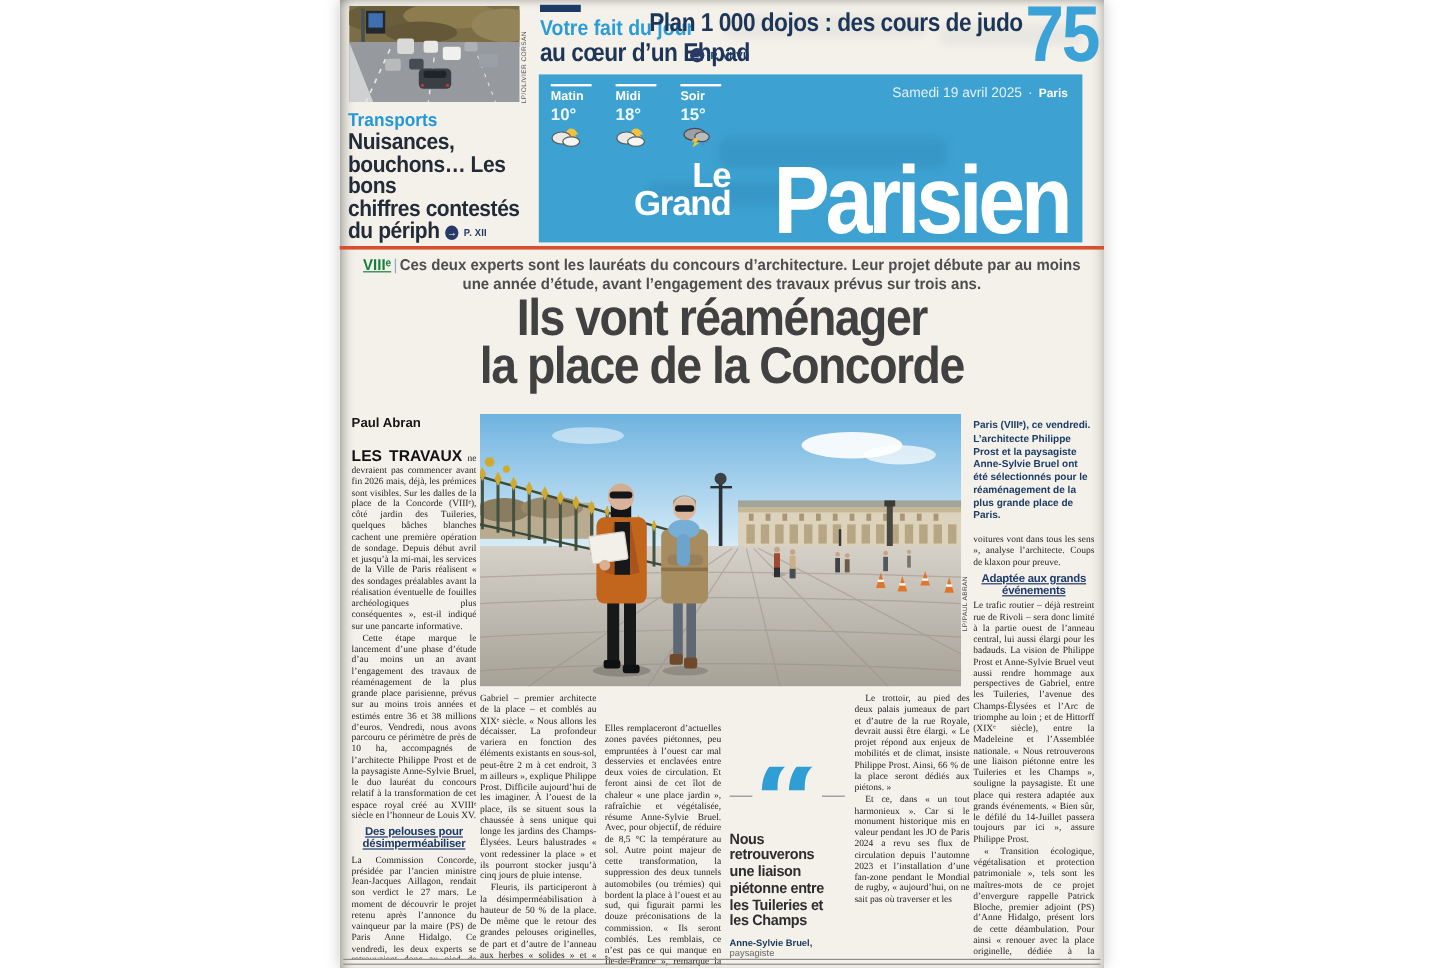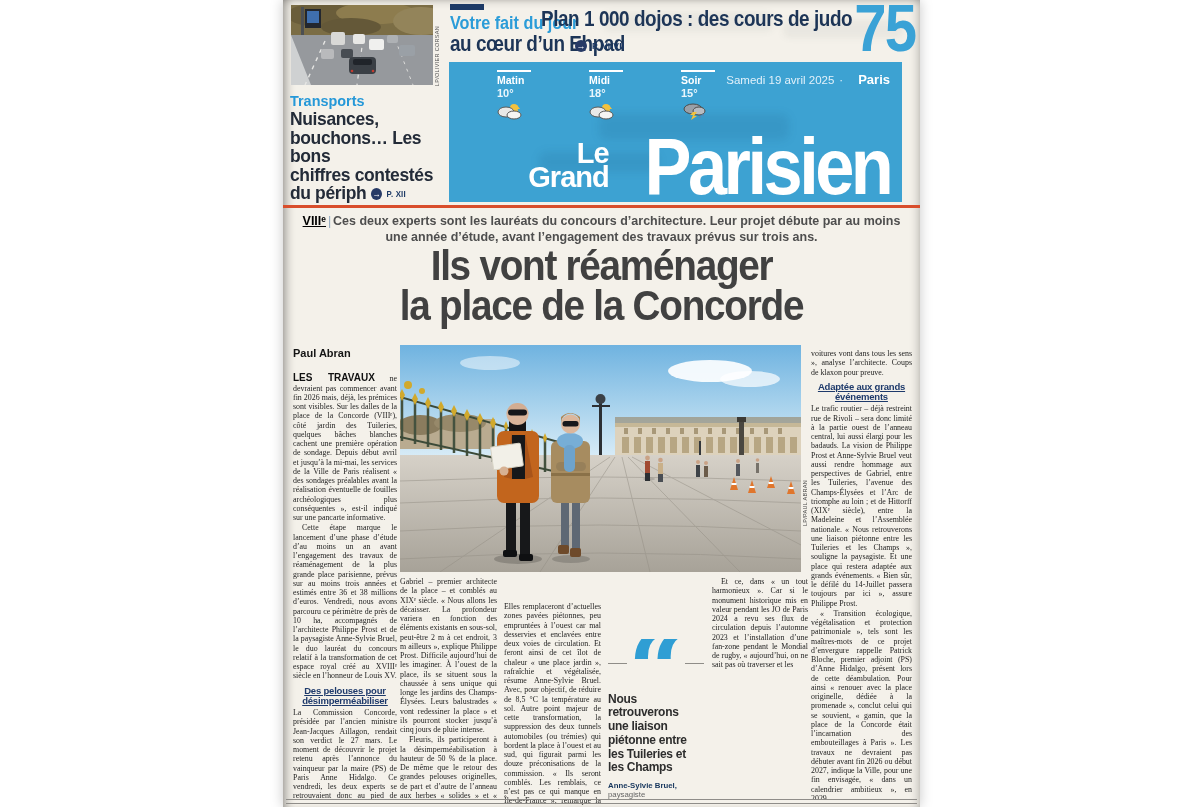--- a/index.html
+++ b/index.html
@@ -34,53 +34,53 @@
   #plan-l2{left:167px;top:32px;font-size:21.5px;font-weight:700;color:#1d3557;
            letter-spacing:-.5px;transform:scaleX(.88);transform-origin:left top;}
   #ref-center{left:292px;top:40px;}
   #page-number{right:5px;top:0;font-size:66px;font-weight:700;color:#3aa2d6;line-height:.85;
                letter-spacing:-2px;transform:scaleX(.88);transform-origin:right top;}
 
   
   #bluebox{left:166px;top:62px;width:453px;height:140px;background:#3da2d2;overflow:hidden;}
   .ghost{position:absolute;background:rgba(10,60,95,.10);filter:blur(4px);border-radius:8px;}
   #weather{position:absolute;left:10px;top:8px;display:flex;gap:14px;}
-  .wx{width:40px;display:flex;flex-direction:column;align-items:flex-start;margin-left:38px;}
+  .wx{width:40px;display:flex;flex-direction:column;align-items:flex-start;}
   .wx-rule{width:34px;height:2px;background:#fff;margin-bottom:3px;}
   .wx-label{font-size:10.5px;font-weight:700;color:#fff;line-height:1.1;}
-  .wx-temp{font-size:11px;font-weight:700;color:#eaf6fc;line-height:1.2;}
+  .wx-temp{font-size:14px;font-weight:700;color:#eaf6fc;line-height:1.2;}
   .wx-icon{margin-top:3px;}
   #dateline{position:absolute;top:10px;right:12px;font-size:11.5px;color:#e2f1fa;
             display:flex;align-items:baseline;gap:5px;}
-  #dateline .edition{font-size:13px;font-weight:700;color:#fff;margin-left:10px;}
-  #wordmark{position:absolute;right:12px;bottom:4px;display:flex;align-items:flex-end;color:#fff;}
+  #dateline .edition{font-size:10px;font-weight:700;color:#fff;}
+  #wordmark{position:absolute;right:12px;bottom:4px;display:flex;align-items:flex-start;color:#fff;}
   .wm-stack{display:flex;flex-direction:column;align-items:flex-end;line-height:.82;
             font-weight:700;margin:0 2px 8px 0;letter-spacing:-1px;}
   .wm-small{font-size:29px;}
   #wm-parisien{font-size:80px;font-weight:700;line-height:.78;letter-spacing:-4px;
                transform:scaleX(.88);transform-origin:right bottom;}
 
   #rule-red{left:0;top:205px;width:637px;height:3px;background:#d94e2c;}
 
   
   #standfirst{left:0;top:213px;width:637px;text-align:center;font-size:13px;font-weight:700;
               color:#4e4e4e;line-height:1.22;transform:scaleX(.96);transform-origin:center top;}
-  #standfirst .district{color:#000000;text-decoration:underline;}
+  #standfirst .district{color:#15803d;text-decoration:underline;}
   #standfirst .sep{color:#93a9c0;font-weight:400;padding:0 2px;}
   #headline{left:0;top:245px;width:637px;text-align:center;font-size:43px;font-weight:700;
             color:#414141;line-height:.94;letter-spacing:-1.4px;
             transform:scaleX(.9);transform-origin:center top;}
 
   
   #byline{left:10px;top:347px;font-size:11px;font-weight:700;color:#141414;}
   .bodycol{font-family:"Liberation Serif",serif;font-size:7.9px;line-height:1.17;color:#1d1d1d;
            text-align:justify;overflow:hidden;}
   .bodycol p{margin:0 0 1px 0;}
   .bodycol p.indent{text-indent:9px;}
-  .lead{font-family:"Liberation Sans",sans-serif;font-weight:700;font-size:10px;color:#111;}
+  .lead{font-family:"Liberation Sans",sans-serif;font-weight:700;font-size:13px;color:#111;}
   .subhead{font-family:"Liberation Sans",sans-serif;font-weight:700;font-size:9.5px;
            color:#1e3a6b;line-height:1.08;margin:5px 0 2px 0;text-align:center;letter-spacing:-.2px;text-decoration:underline;}
   #col1{left:10px;top:372px;width:104px;height:427px;}
   #colA{left:117px;top:577px;width:97px;height:222px;}
   #colB{left:221px;top:577px;width:97px;height:222px;margin-top:25px;}
   #colD{left:429px;top:577px;width:96px;height:222px;}
   #rightcol{left:528px;top:349px;width:101px;height:450px;}
   #caption{font-size:8.4px;font-weight:700;color:#1c3c66;line-height:1.28;margin-bottom:10px;
            font-family:"Liberation Sans",sans-serif;text-align:left;}
 
@@ -407,20 +407,21 @@
     <rect x="156" y="117" width="30" height="9" rx="4.5" fill="#97805a"></rect>
     <ellipse cx="170" cy="96" rx="13" ry="8" fill="#77aed6"></ellipse>
     <rect x="164" y="100" width="11" height="27" rx="5" fill="#6ea3cc"></rect>
     <circle cx="170.5" cy="79" r="9.5" fill="#dcb79c"></circle>
     <path d="M161,78 A9.5,9.5 0 0 1 180,78 L180,72 Q170,64 161,72 Z" fill="#b08755"></path>
     <rect x="162.5" y="76" width="16" height="5.5" rx="2.5" fill="#17181c"></rect>
   </svg>
   <div id="photo-credit" class="abs">LP/PAUL ABRAN</div>
 
   <div id="rightcol" class="abs bodycol">
+    <div id="caption">Paris (VIIIᵉ), ce vendredi. L’architecte Philippe Prost et la paysagiste Anne-Sylvie Bruel ont été sélectionnés pour le réaménagement de la plus grande place de Paris.</div>
     <p>voitures vont dans tous les sens », analyse l’architecte. Coups de klaxon pour preuve.</p>
     <div class="subhead">Adaptée aux grands événements</div>
     <p>Le trafic routier – déjà restreint rue de Rivoli – sera donc limité à la partie ouest de l’anneau central, lui aussi élargi pour les badauds. La vision de Philippe Prost et Anne-Sylvie Bruel veut aussi rendre hommage aux perspectives de Gabriel, entre les Tuileries, l’avenue des Champs-Élysées et l’Arc de triomphe au loin ; et de Hittorff (XIXᵉ siècle), entre la Madeleine et l’Assemblée nationale. « Nous retrouverons une liaison piétonne entre les Tuileries et les Champs », souligne la paysagiste. Et une place qui restera adaptée aux grands événements. « Bien sûr, le défilé du 14-Juillet passera toujours par ici », assure Philippe Prost.</p>
     <p class="indent">« Transition écologique, végétalisation et protection patrimoniale », tels sont les maîtres-mots de ce projet d’envergure rappelle Patrick Bloche, premier adjoint (PS) d’Anne Hidalgo, présent lors de cette déambulation. Pour ainsi « renouer avec la place originelle, dédiée à la promenade », conclut celui qui se souvient, « gamin, que la place de la Concorde était l’incarnation des embouteillages à Paris ». Les travaux ne devraient pas débuter avant fin 2026 ou début 2027, indique la Ville, pour une fin envisagée, « dans un calendrier ambitieux », en 2029.</p>
   </div>
 
   <div id="colA" class="abs bodycol">
     <p>Gabriel – premier architecte de la place – et comblés au XIXᵉ siècle. « Nous allons les décaisser. La profondeur variera en fonction des éléments existants en sous-sol, peut-être 2 m à cet endroit, 3 m ailleurs », explique Philippe Prost. Difficile aujourd’hui de les imaginer. À l’ouest de la place, ils se situent sous la chaussée à sens unique qui longe les jardins des Champs-Élysées. Leurs balustrades « vont redessiner la place » et ils pourront stocker jusqu’à cinq jours de pluie intense.</p>
     <p class="indent">Fleuris, ils participeront à la désimperméabilisation à hauteur de 50 % de la place. De même que le retour des grandes pelouses originelles, de part et d’autre de l’anneau aux herbes « solides » et « qualitatives » pour permettre aux promeneurs de s’y installer.</p>
   </div>
@@ -438,18 +439,19 @@
       <div class="qline"></div>
     </div>
     <div id="quote-text">Nous retrouverons une liaison piétonne entre les Tuileries et les Champs</div>
     <div id="quote-attr">
       <span class="qauthor">Anne-Sylvie Bruel,</span>
       <span>paysagiste</span>
     </div>
   </div>
 
   <div id="colD" class="abs bodycol">
+    <p class="indent">Le trottoir, au pied des deux palais jumeaux de part et d’autre de la rue Royale, devrait aussi être élargi. « Le projet répond aux enjeux de mobilités et de climat, insiste Philippe Prost. Ainsi, 66 % de la place seront dédiés aux piétons. »</p>
     <p class="indent">Et ce, dans « un tout harmonieux ». Car si le monument historique mis en valeur pendant les JO de Paris 2024 a revu ses flux de circulation depuis l’automne 2023 et l’installation d’une fan-zone pendant le Mondial de rugby, « aujourd’hui, on ne sait pas où traverser et les</p>
   </div>
 
   <div class="footrule abs" style="top:799px;"></div>
   <div class="footrule abs" style="top:803px;"></div>
 </div>
 
 </body></html>

